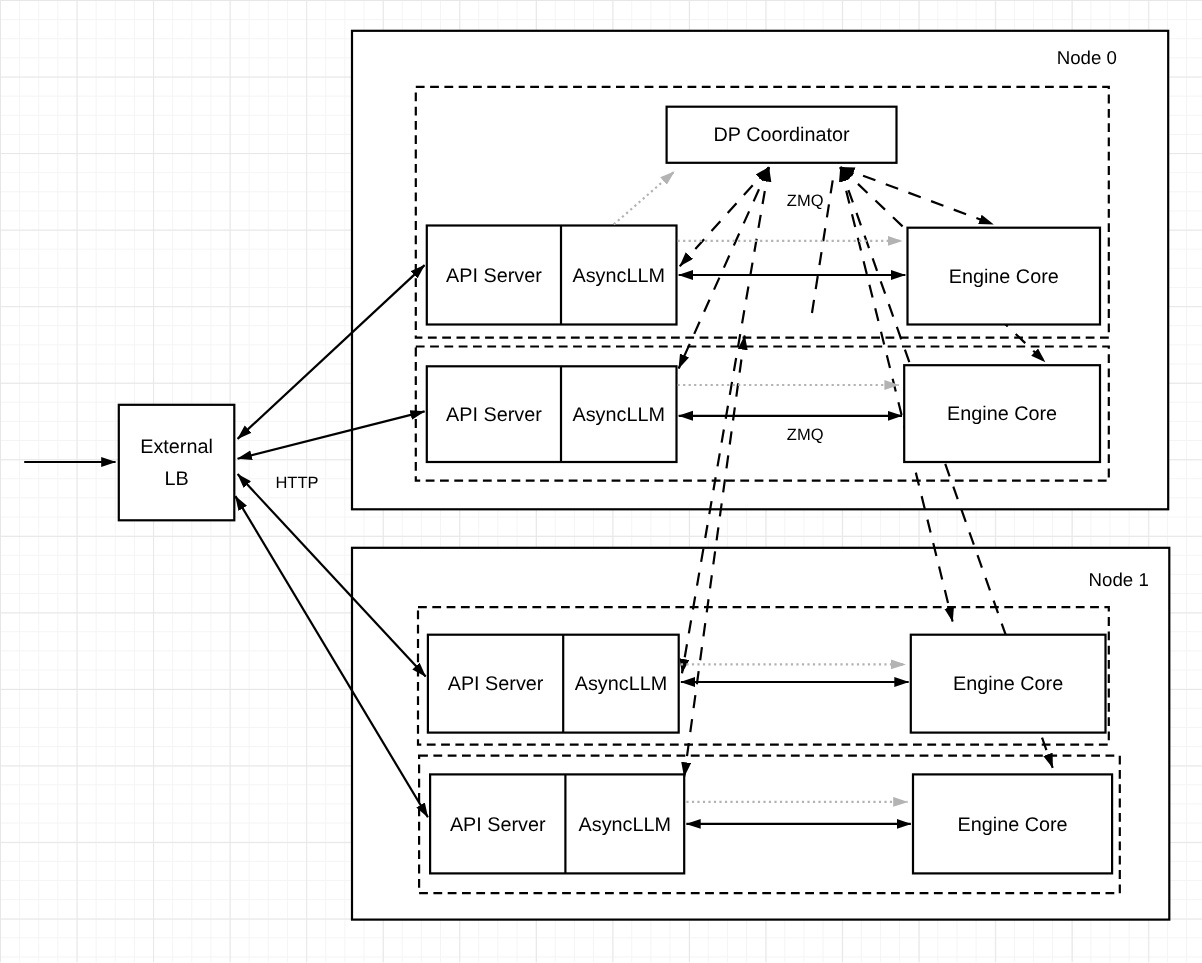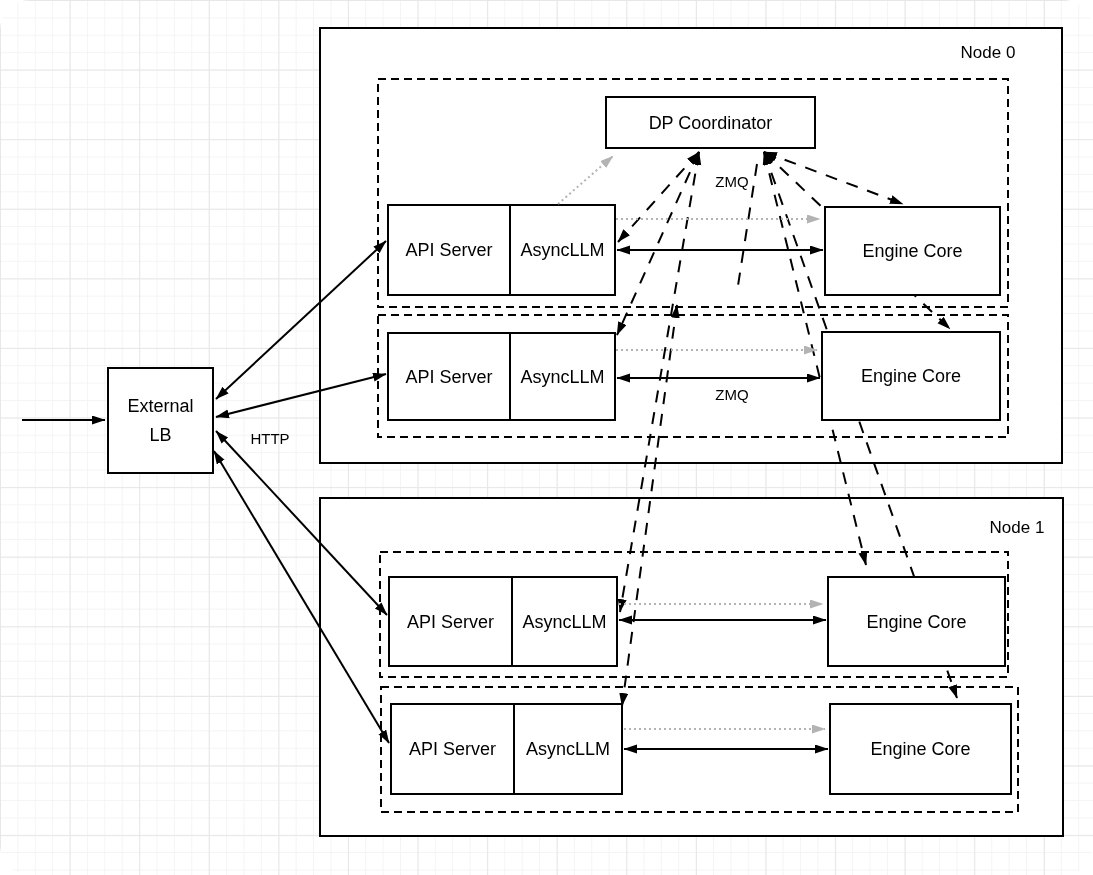--- a/index.html
+++ b/index.html
@@ -8,21 +8,20 @@
     width:1093px;height:875px;
     overflow:hidden;
     background-color:#ffffff;
     background-image:
       linear-gradient(to right, #e7e7e7 1px, transparent 1px),
       linear-gradient(to bottom, #e7e7e7 1px, transparent 1px),
       linear-gradient(to right, #f4f4f4 1px, transparent 1px),
       linear-gradient(to bottom, #f4f4f4 1px, transparent 1px);
     background-size:69.6px 69.6px, 69.6px 69.6px, 17.4px 17.4px, 17.4px 17.4px;
     font-family:"Liberation Sans", sans-serif;
-    border-radius:30px;
   }
   svg{position:absolute;left:0;top:0;}
   .container-rect{fill:#ffffff;stroke:#000000;stroke-width:2;}
   .group-rect{fill:none;stroke:#000000;stroke-width:2;stroke-dasharray:8 5;}
   .box-rect{fill:#ffffff;stroke:#000000;stroke-width:2;}
   .divider{stroke:#000000;stroke-width:2;}
   .solid-edge{stroke:#000000;stroke-width:2;fill:none;}
   .dashed-edge{stroke:#000000;stroke-width:2;fill:none;stroke-dasharray:12 10;}
   .dotted-edge{stroke:#b3b3b3;stroke-width:2;fill:none;stroke-dasharray:2 3;}
   text{fill:#000000;font-family:"Liberation Sans", sans-serif;}

